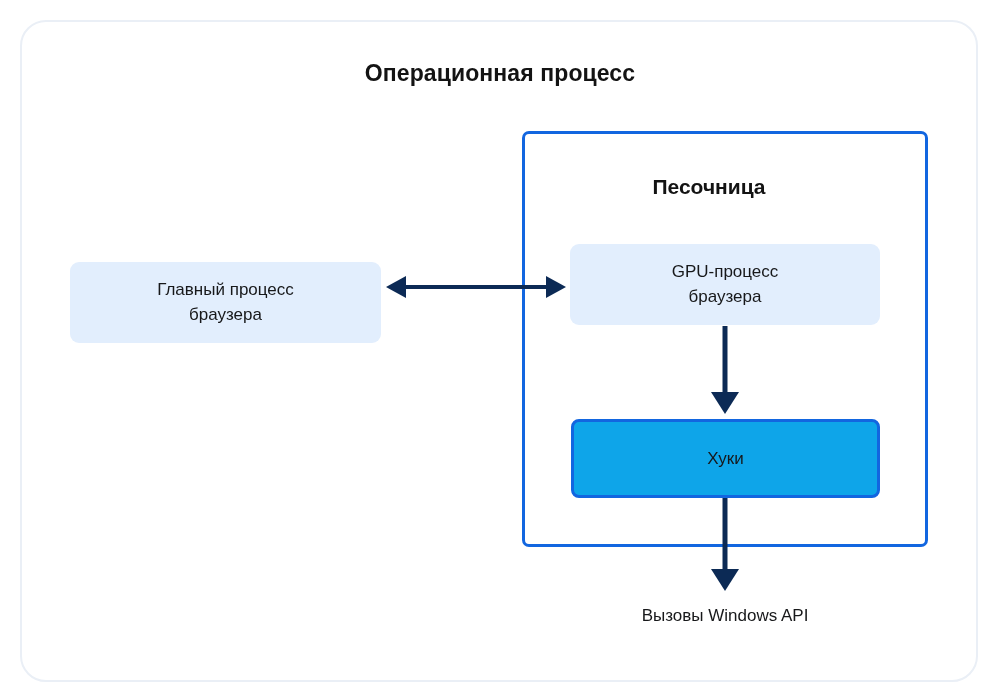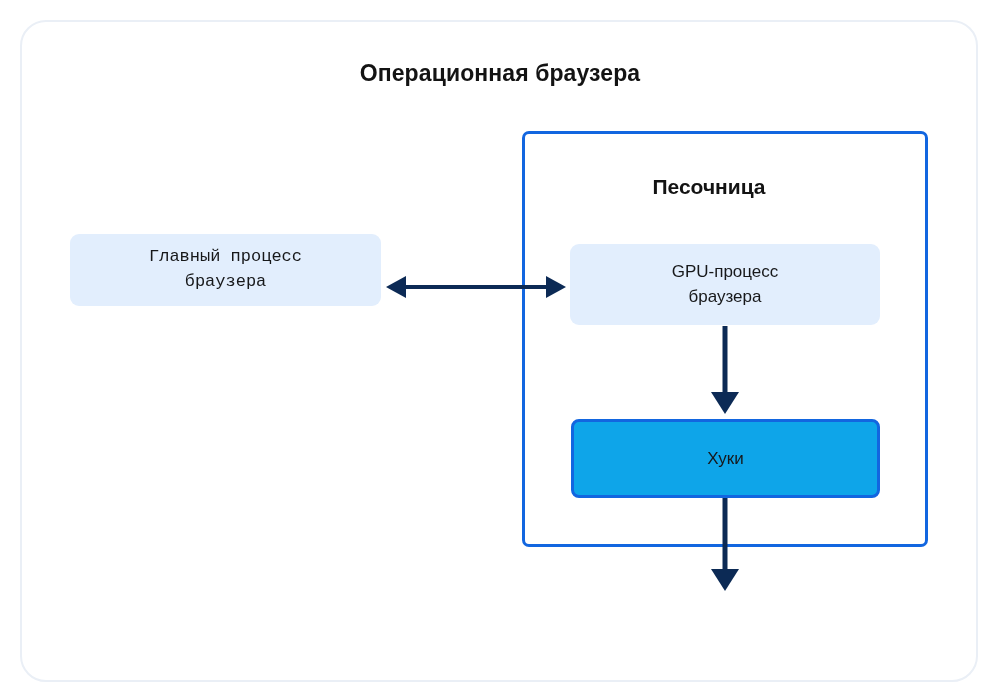--- a/index.html
+++ b/index.html
@@ -82,24 +82,23 @@
     justify-content: center;
     text-align: center;
     font-size: 17px;
     line-height: 1.45;
     color: #17181a;
     box-sizing: border-box;
   }
 
   .proc-main {
     left: 70px;
-    top: 234px;
+    top: 262px;
     width: 311px;
-    height: 72px;
-    font-family: Liberation Mono, monospace;
+    height: 81px;
   }
 
   .proc-gpu {
     left: 570px;
     top: 244px;
     width: 310px;
     height: 81px;
   }
 
   
@@ -141,21 +140,21 @@
     pointer-events: none;
   }
 </style>
 </head>
 <body>
 
 <div id="canvas">
 
   <div class="os-container"></div>
 
-  <div class="os-title">Операционная браузера</div>
+  <div class="os-title">Операционная процесс</div>
 
   <div class="sandbox-box"></div>
 
   <div class="sandbox-title">Песочница</div>
 
   <div class="proc-box proc-main">
     <span>
       <span>Главный процесс</span><br>
       <span>браузера</span>
     </span>
@@ -165,20 +164,21 @@
     <span>
       <span>GPU-процесс</span><br>
       <span>браузера</span>
     </span>
   </div>
 
   <div class="hooks-box">
     <span>Хуки</span>
   </div>
 
+  <div class="api-label">Вызовы Windows API</div>
 
   <svg class="arrows" viewBox="0 0 1000 700">
 
     <g>
       <line x1="398" y1="287" x2="553" y2="287" stroke="#0c2a55" stroke-width="4"></line>
       <polygon points="386,287 406,276 406,298" fill="#0c2a55"></polygon>
       <polygon points="566,287 546,276 546,298" fill="#0c2a55"></polygon>
     </g>
 
     <g>

